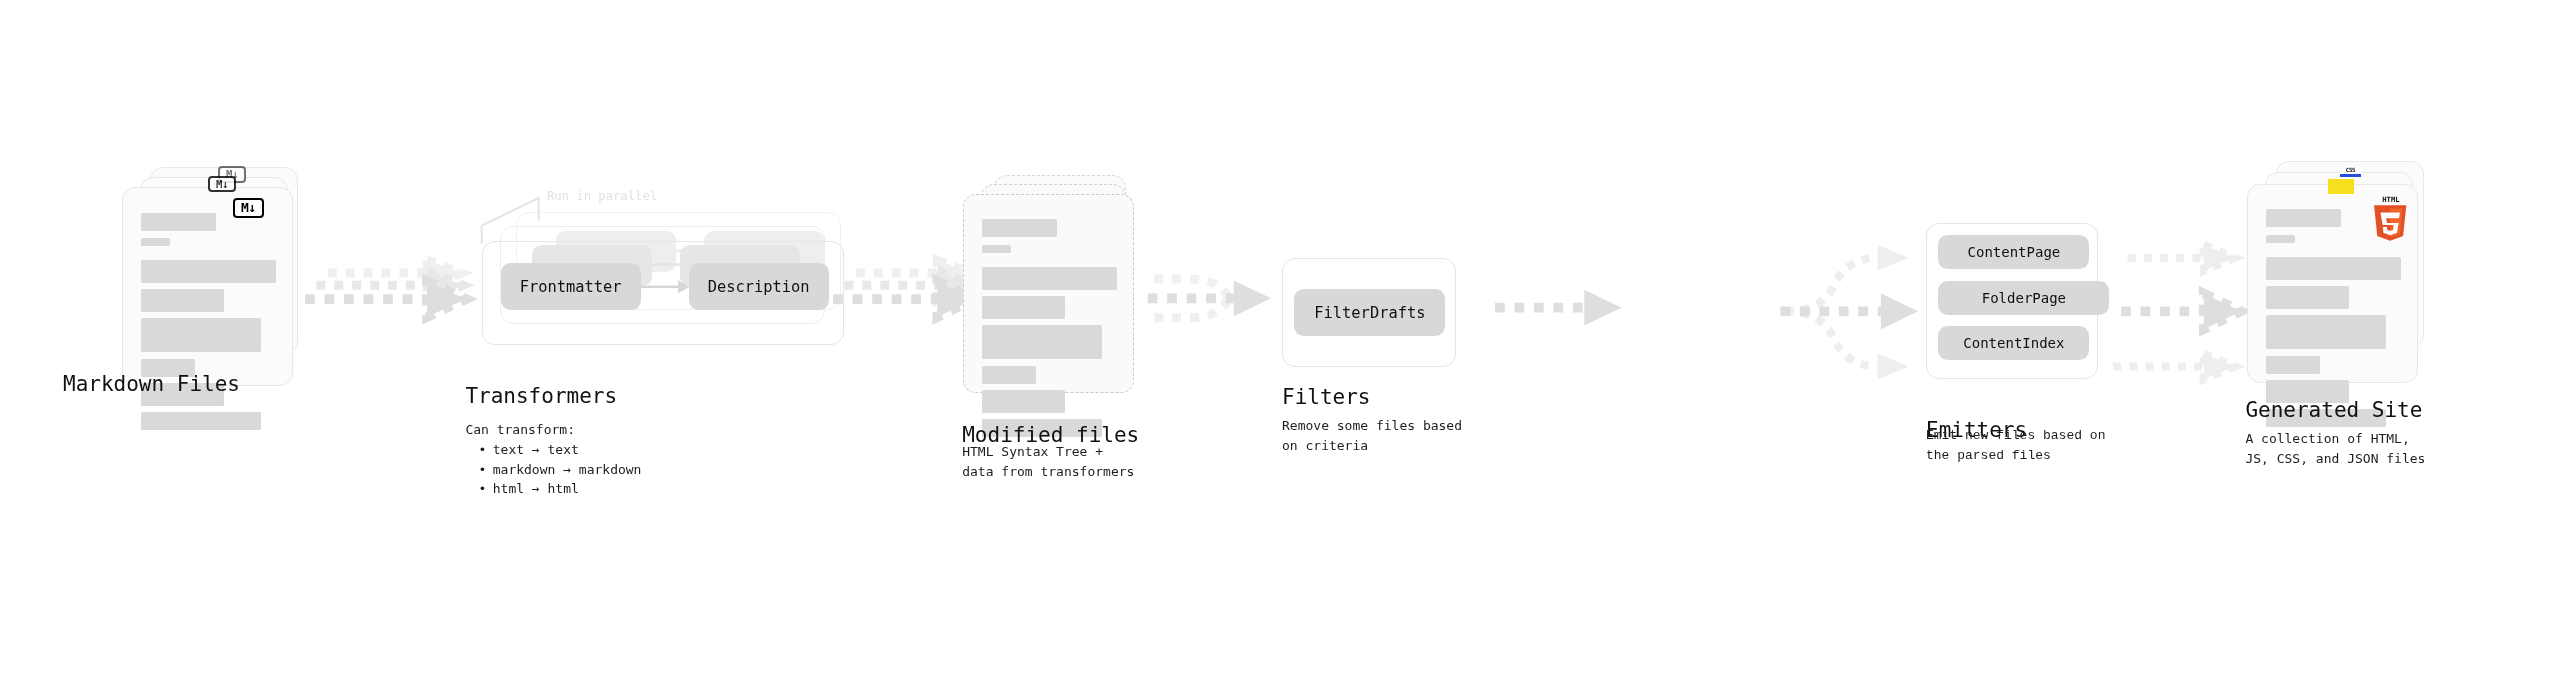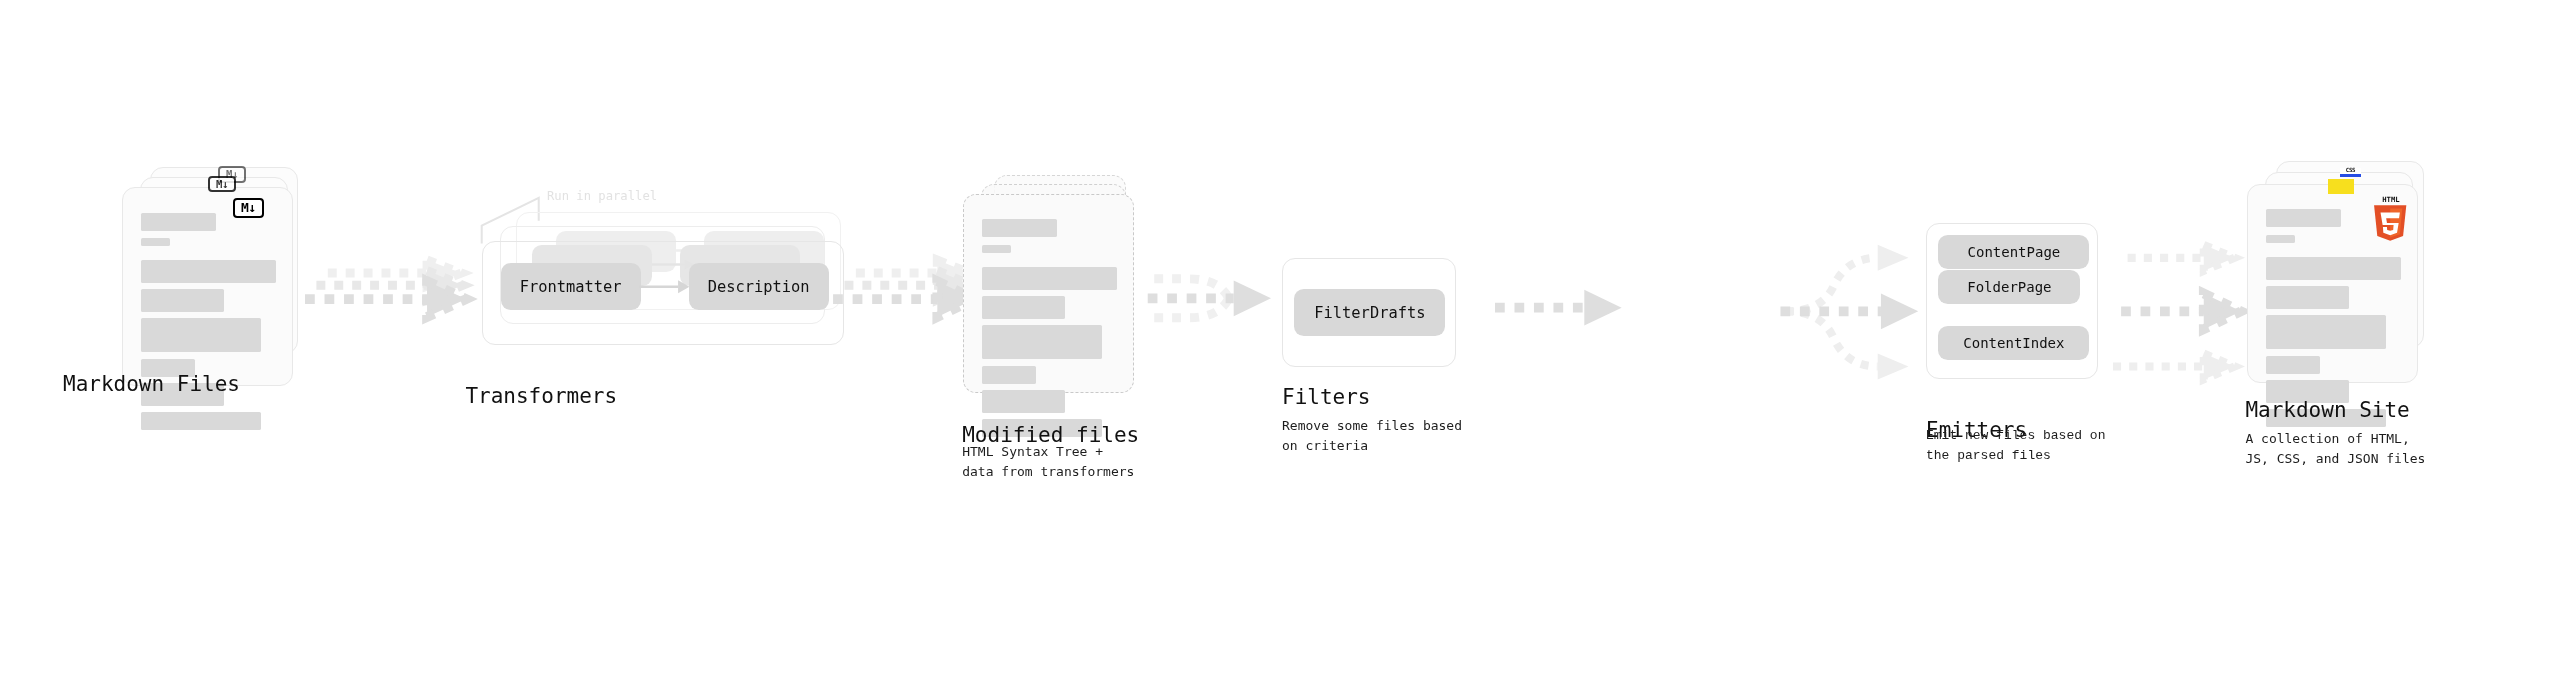--- a/index.html
+++ b/index.html
@@ -199,20 +199,28 @@
       <div class="pill" style="left:18px; top:21px; width:140px; height:47px; font-size:15.4px;">Frontmatter</div>
       <div class="pill" style="left:206px; top:21px; width:140px; height:47px; font-size:15.4px;">Description</div>
       <svg class="overlay" width="57" height="19.5" style="left:156px; top:35px;" viewBox="0 0 70 24">
         <line x1="0" y1="12" x2="48" y2="12" stroke="#d6d6d6" stroke-width="3"></line>
         <polygon points="48,4 62,12 48,20" fill="#d6d6d6"></polygon>
       </svg>
     </div>
 
     <div class="caption-title" style="left:-1.6px; top:185px;">Transformers</div>
 
+    <div class="caption-list" style="left:-1.6px; top:221px;">
+      <span class="lead">Can transform:</span>
+      <ul>
+        <li>text → text</li>
+        <li>markdown → markdown</li>
+        <li>html → html</li>
+      </ul>
+    </div>
   </div>
 
   <svg class="overlay" width="163" height="114" style="left:833px; top:260px;" viewBox="0 0 200 140">
     <g stroke="#efefef" stroke-width="11" stroke-dasharray="11 11" fill="#efefef">
       <line x1="28" y1="16" x2="128" y2="16"></line>
       <polygon points="128,0 168,16 128,32"></polygon>
     </g>
     <g stroke="#e8e8e8" stroke-width="11" stroke-dasharray="11 11" fill="#e8e8e8">
       <line x1="14" y1="31" x2="128" y2="31"></line>
       <polygon points="128,13 170,31 128,49"></polygon>
@@ -273,21 +281,21 @@
     <path d="M 6 88 Q 52 88 66 122 Q 82 156 120 156" fill="none" stroke="#eeeeee" stroke-width="10" stroke-dasharray="10 10"></path>
     <polygon points="120,140 158,156 120,172" fill="#eeeeee"></polygon>
     <line x1="0" y1="88" x2="124" y2="88" stroke="#dedede" stroke-width="12" stroke-dasharray="12 12"></line>
     <polygon points="124,66 170,88 124,110" fill="#dedede"></polygon>
   </svg>
 
   <div class="stage-node" style="left:1926px; top:223px; width:244px; height:244px;">
 
     <div class="groupbox" style="left:0px; top:0px; width:172px; height:156px; background:#ffffff;">
         <div class="pill" style="left:11.4px; top:11.4px;  width:151px; height:34px; font-size:14px;">ContentPage</div>
-        <div class="pill" style="left:11.4px; top:46px;  width:142px; height:34px; font-size:14px;">FolderPage</div>
+        <div class="pill" style="left:11.4px; top:57px;  width:171px; height:34px; font-size:14px;">FolderPage</div>
         <div class="pill" style="left:11.4px; top:102px; width:151px; height:34px; font-size:14px;">ContentIndex</div>
     </div>
 
     <div class="caption-title" style="left:0px; top:172px;margin-top:23px;">Emitters</div>
     <div class="caption-sub" style="left:0px; top:203px;font-family:Liberation Mono, monospace;">Emit new files based on
 the parsed files</div>
   </div>
 
   <svg class="overlay" width="154" height="154" style="left:2113px; top:240px;" viewBox="0 0 190 190">
     <g stroke="#eeeeee" stroke-width="10" stroke-dasharray="10 10" fill="#eeeeee">
@@ -326,19 +334,19 @@
 
     <div class="badge-js" style="left:81px; top:18px; width:26px; height:14.6px;"></div>
 
     <svg class="overlay" width="44" height="50" style="left:122px; top:32.5px;" viewBox="0 0 54 62">
       <text x="27" y="10" text-anchor="middle" font-size="9" font-weight="700" font-family="DejaVu Sans Mono, monospace" fill="#111">HTML</text>
       <path d="M 6 14 L 10 52 L 26 58 L 42 52 L 46 14 Z" fill="#e34f26"></path>
       <path d="M 26 18 L 26 54 L 38 50 L 41 18 Z" fill="#ef652a"></path>
       <path d="M 14 23 L 38 23 L 37 30 L 21 30 L 22 36 L 36.5 36 L 34.5 48 L 26 51 L 17.5 48 L 17 41 L 22 41 L 22.3 44.5 L 26 45.7 L 29.7 44.5 L 30.2 38.5 L 16.6 38.5 Z" fill="#ffffff"></path>
     </svg>
 
-    <div class="caption-title" style="left:-1.6px; top:237px;">Markdown Site</div>
+    <div class="caption-title" style="left:-1.6px; top:237px;">Generated Site</div>
     <div class="caption-sub" style="left:-1.6px; top:268px;">A collection of HTML,
 JS, CSS, and JSON files</div>
   </div>
 
 </div>
 
 
 </body></html>

